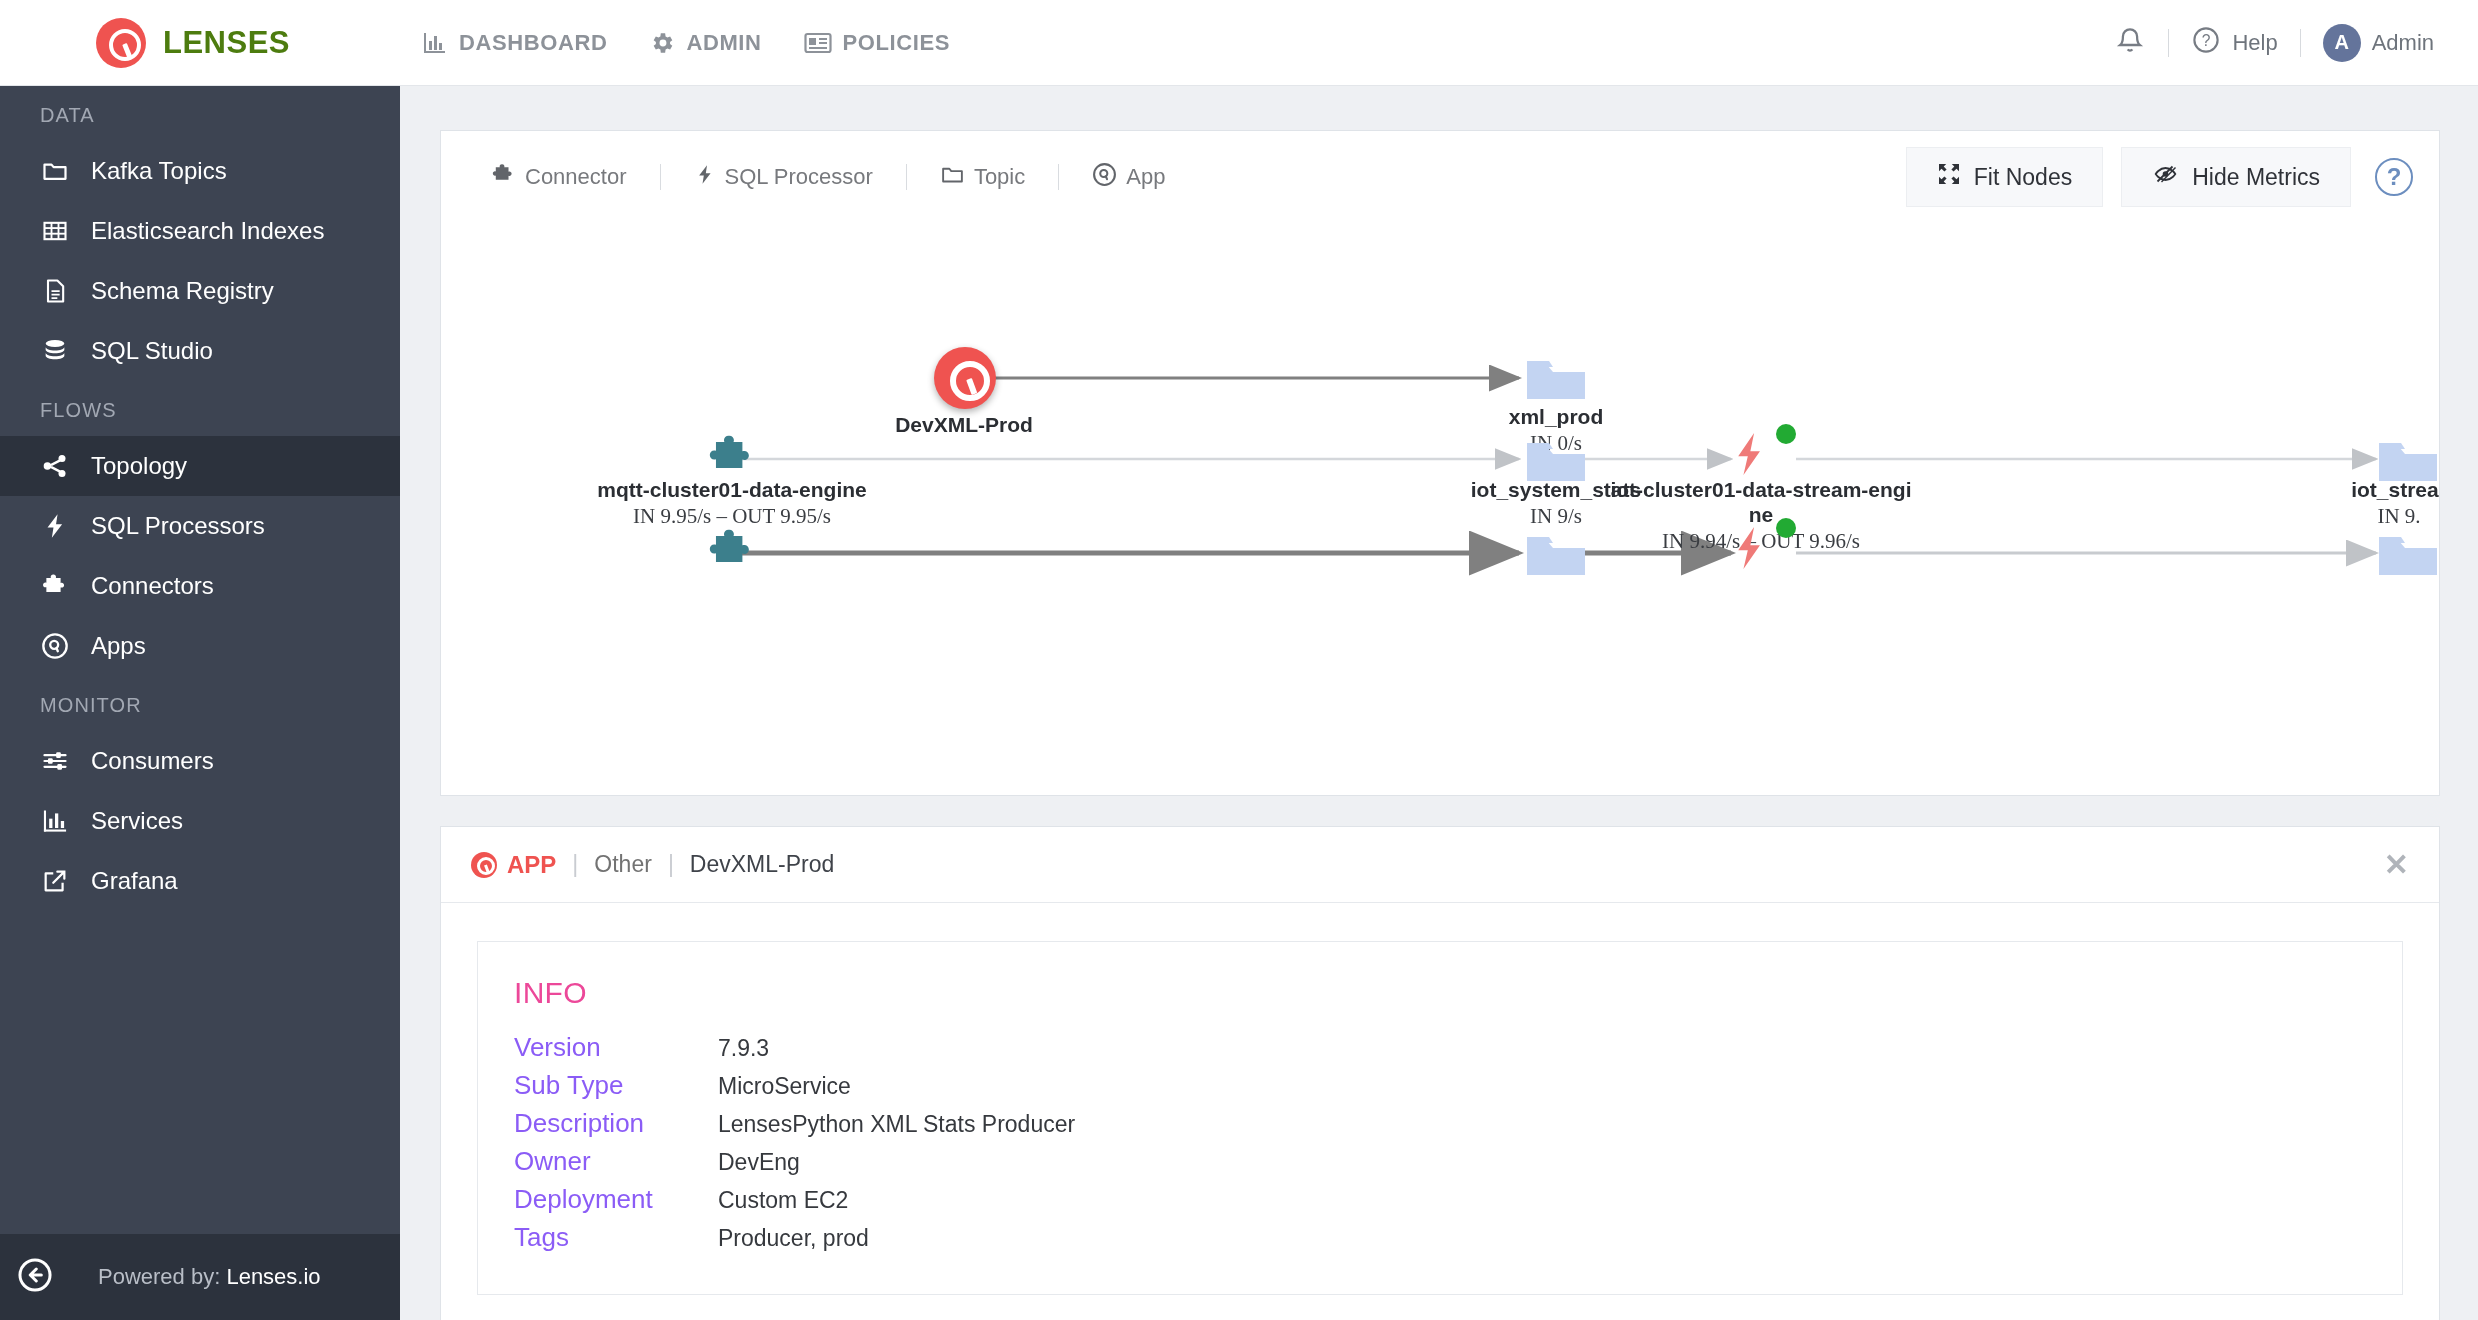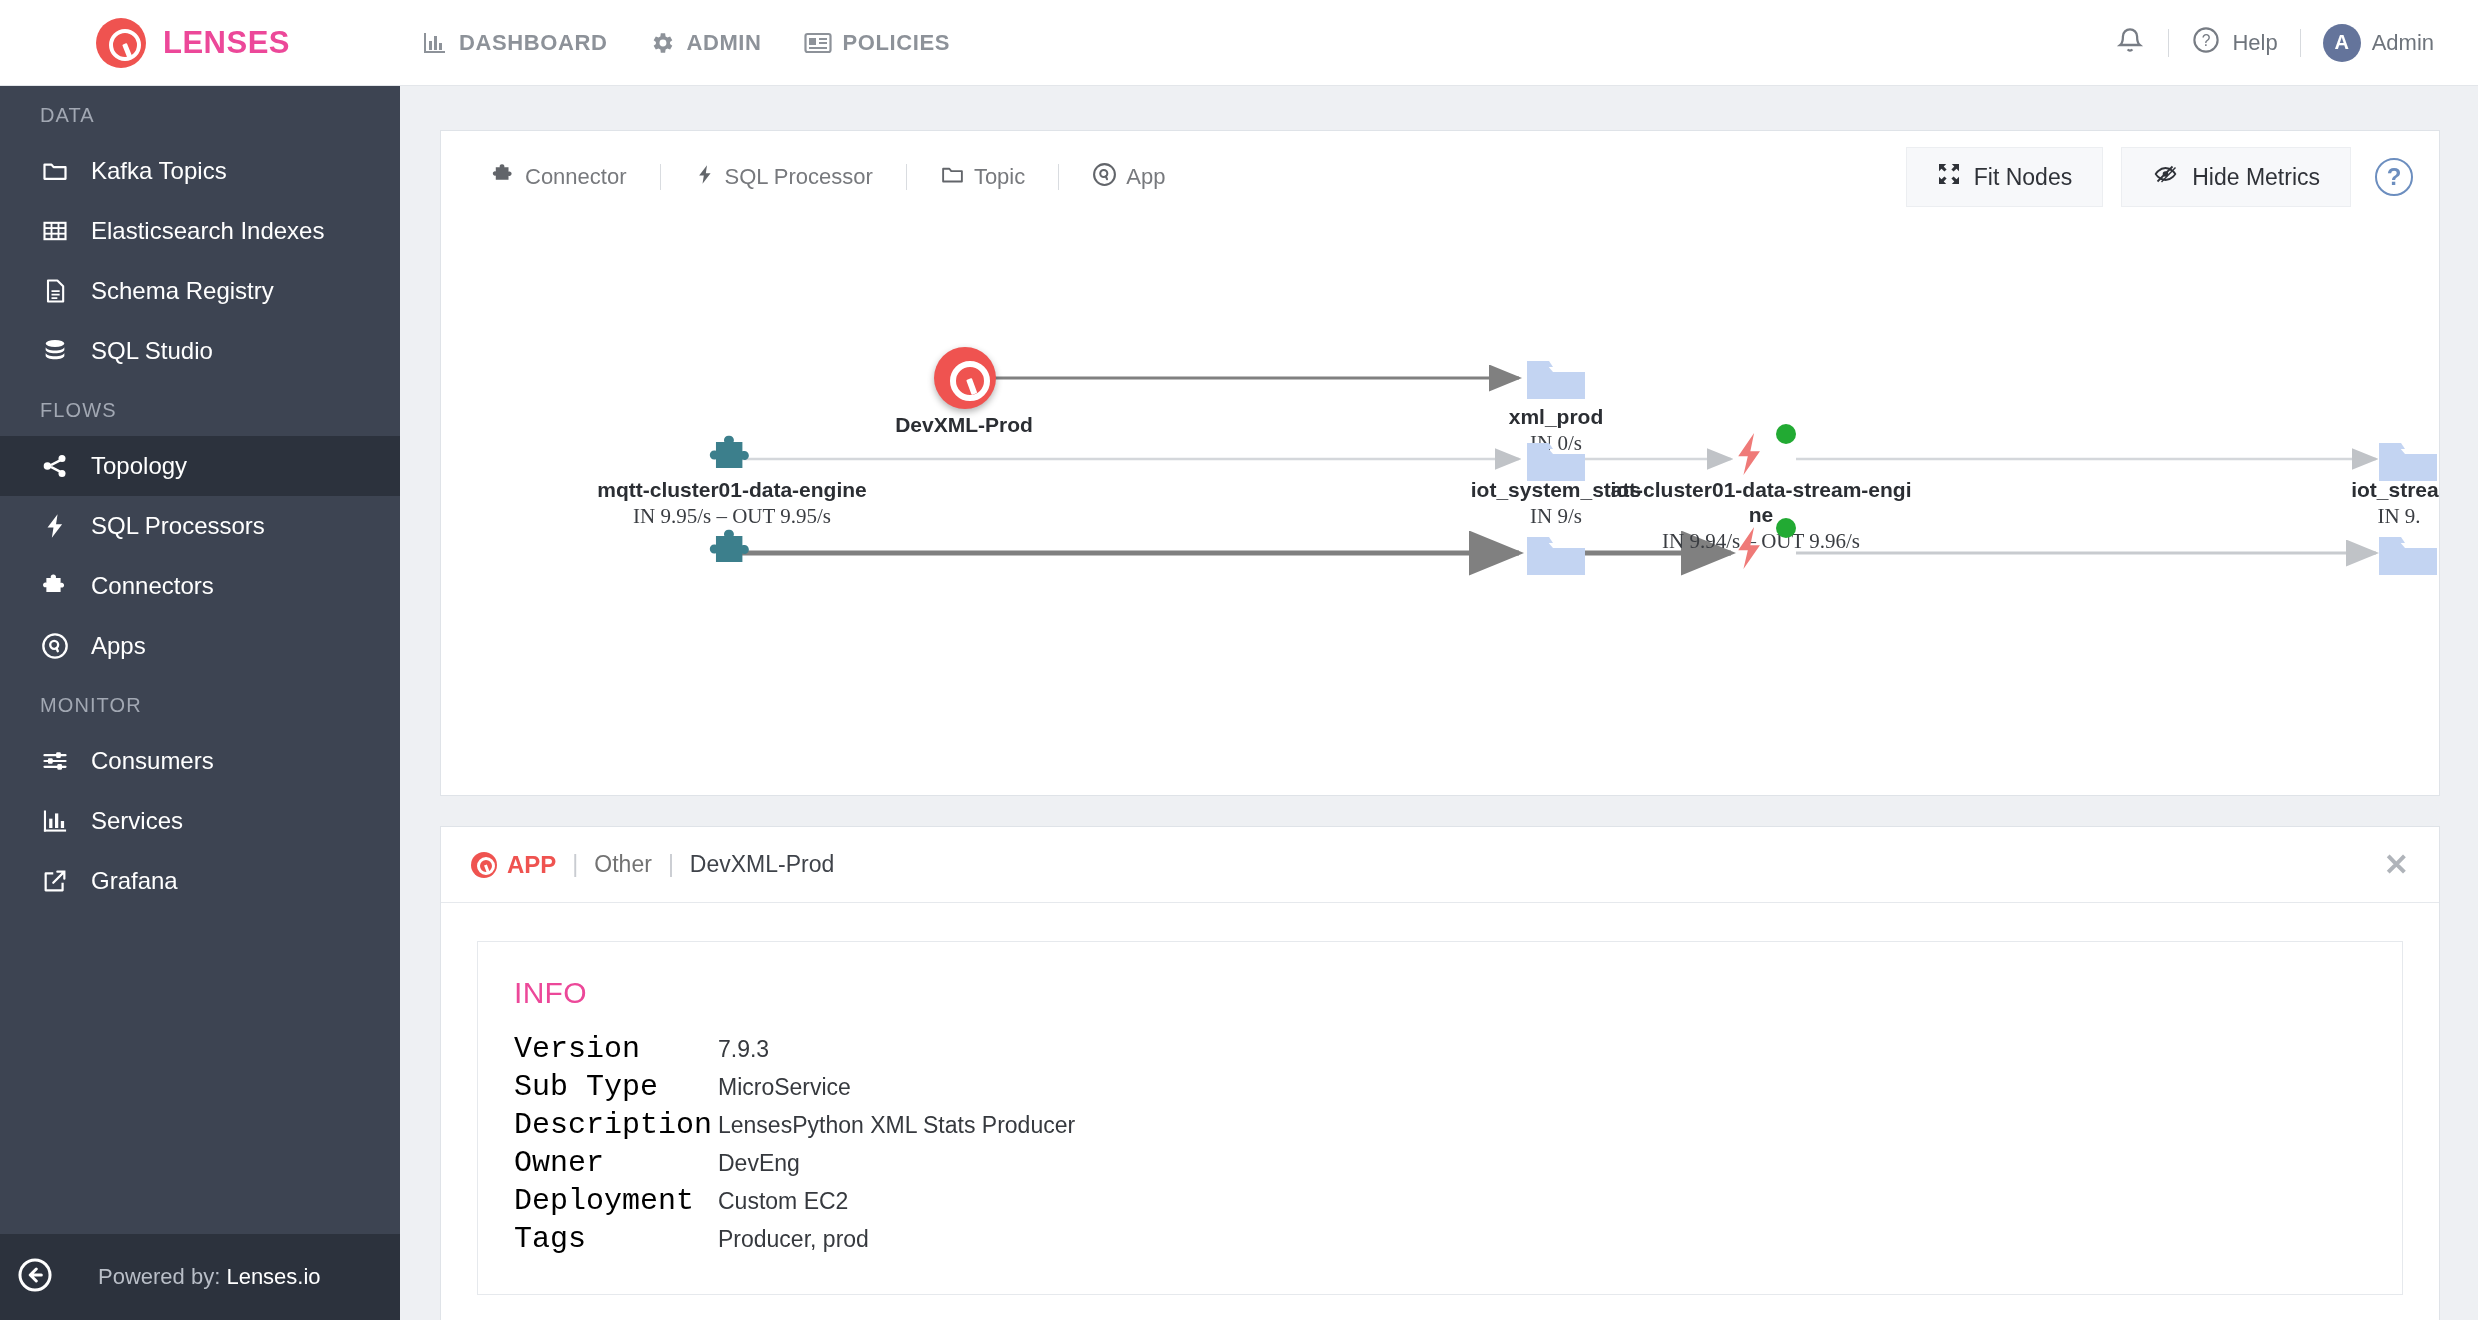--- a/index.html
+++ b/index.html
@@ -27,21 +27,21 @@
     content: ""; position: absolute; left: 13px; top: 11px;
     width: 24px; height: 24px; border-radius: 50%;
     border: 4.5px solid #ffffff;
   }
   .brand-logo::after {
     content: ""; position: absolute; left: 26px; top: 26px;
     width: 4.5px; height: 14px; background: #ffffff; border-radius: 1px;
     transform: rotate(-22deg); transform-origin: top;
   }
   .brand-name {
-    margin-left: 17px; color: #ec4899; font-size: 31px; font-weight: bold;
+    margin-left: 17px; color: #4d7c0f; font-size: 31px; font-weight: bold;
     letter-spacing: 0.5px;
   }
   .topnav { display: flex; align-items: center; gap: 42px; margin-left: 22px; }
   .topnav-item {
     display: flex; align-items: center; gap: 11px;
     color: #8d9299; font-size: 22px; font-weight: bold; letter-spacing: .6px;
     cursor: pointer;
   }
   .topnav-item svg { display: block; }
   .topright {
@@ -154,21 +154,21 @@
   .dh-type { color: #737373; font-size: 23px; font-weight: normal; }
   .dh-name { color: #3f434a; font-size: 23px; }
   .dh-close {
     margin-left: auto; color: #b0b4ba; font-size: 30px; font-weight: bold; cursor: pointer;
     line-height: 1;
   }
   .detail-body { padding: 38px 36px; }
   .info-box { border: 1px solid #e6e9ed; padding: 34px 36px; }
   .info-title { font-size: 30px; color: #ec4899; margin-bottom: 22px; letter-spacing: .3px; }
   .info-row { display: flex; align-items: baseline; height: 38px; }
-  .info-k { width: 204px; color: #000000; font-size: 30px; font-family: Liberation Mono, monospace; }
+  .info-k { width: 204px; color: #8b5cf6; font-size: 26px; }
   .info-v { color: #36393e; font-size: 23px; }
 </style>
 </head>
 <body>
 
 <div class="app">
 
   <div class="topbar">
     <div class="brand">
       <div class="brand-logo"></div>

